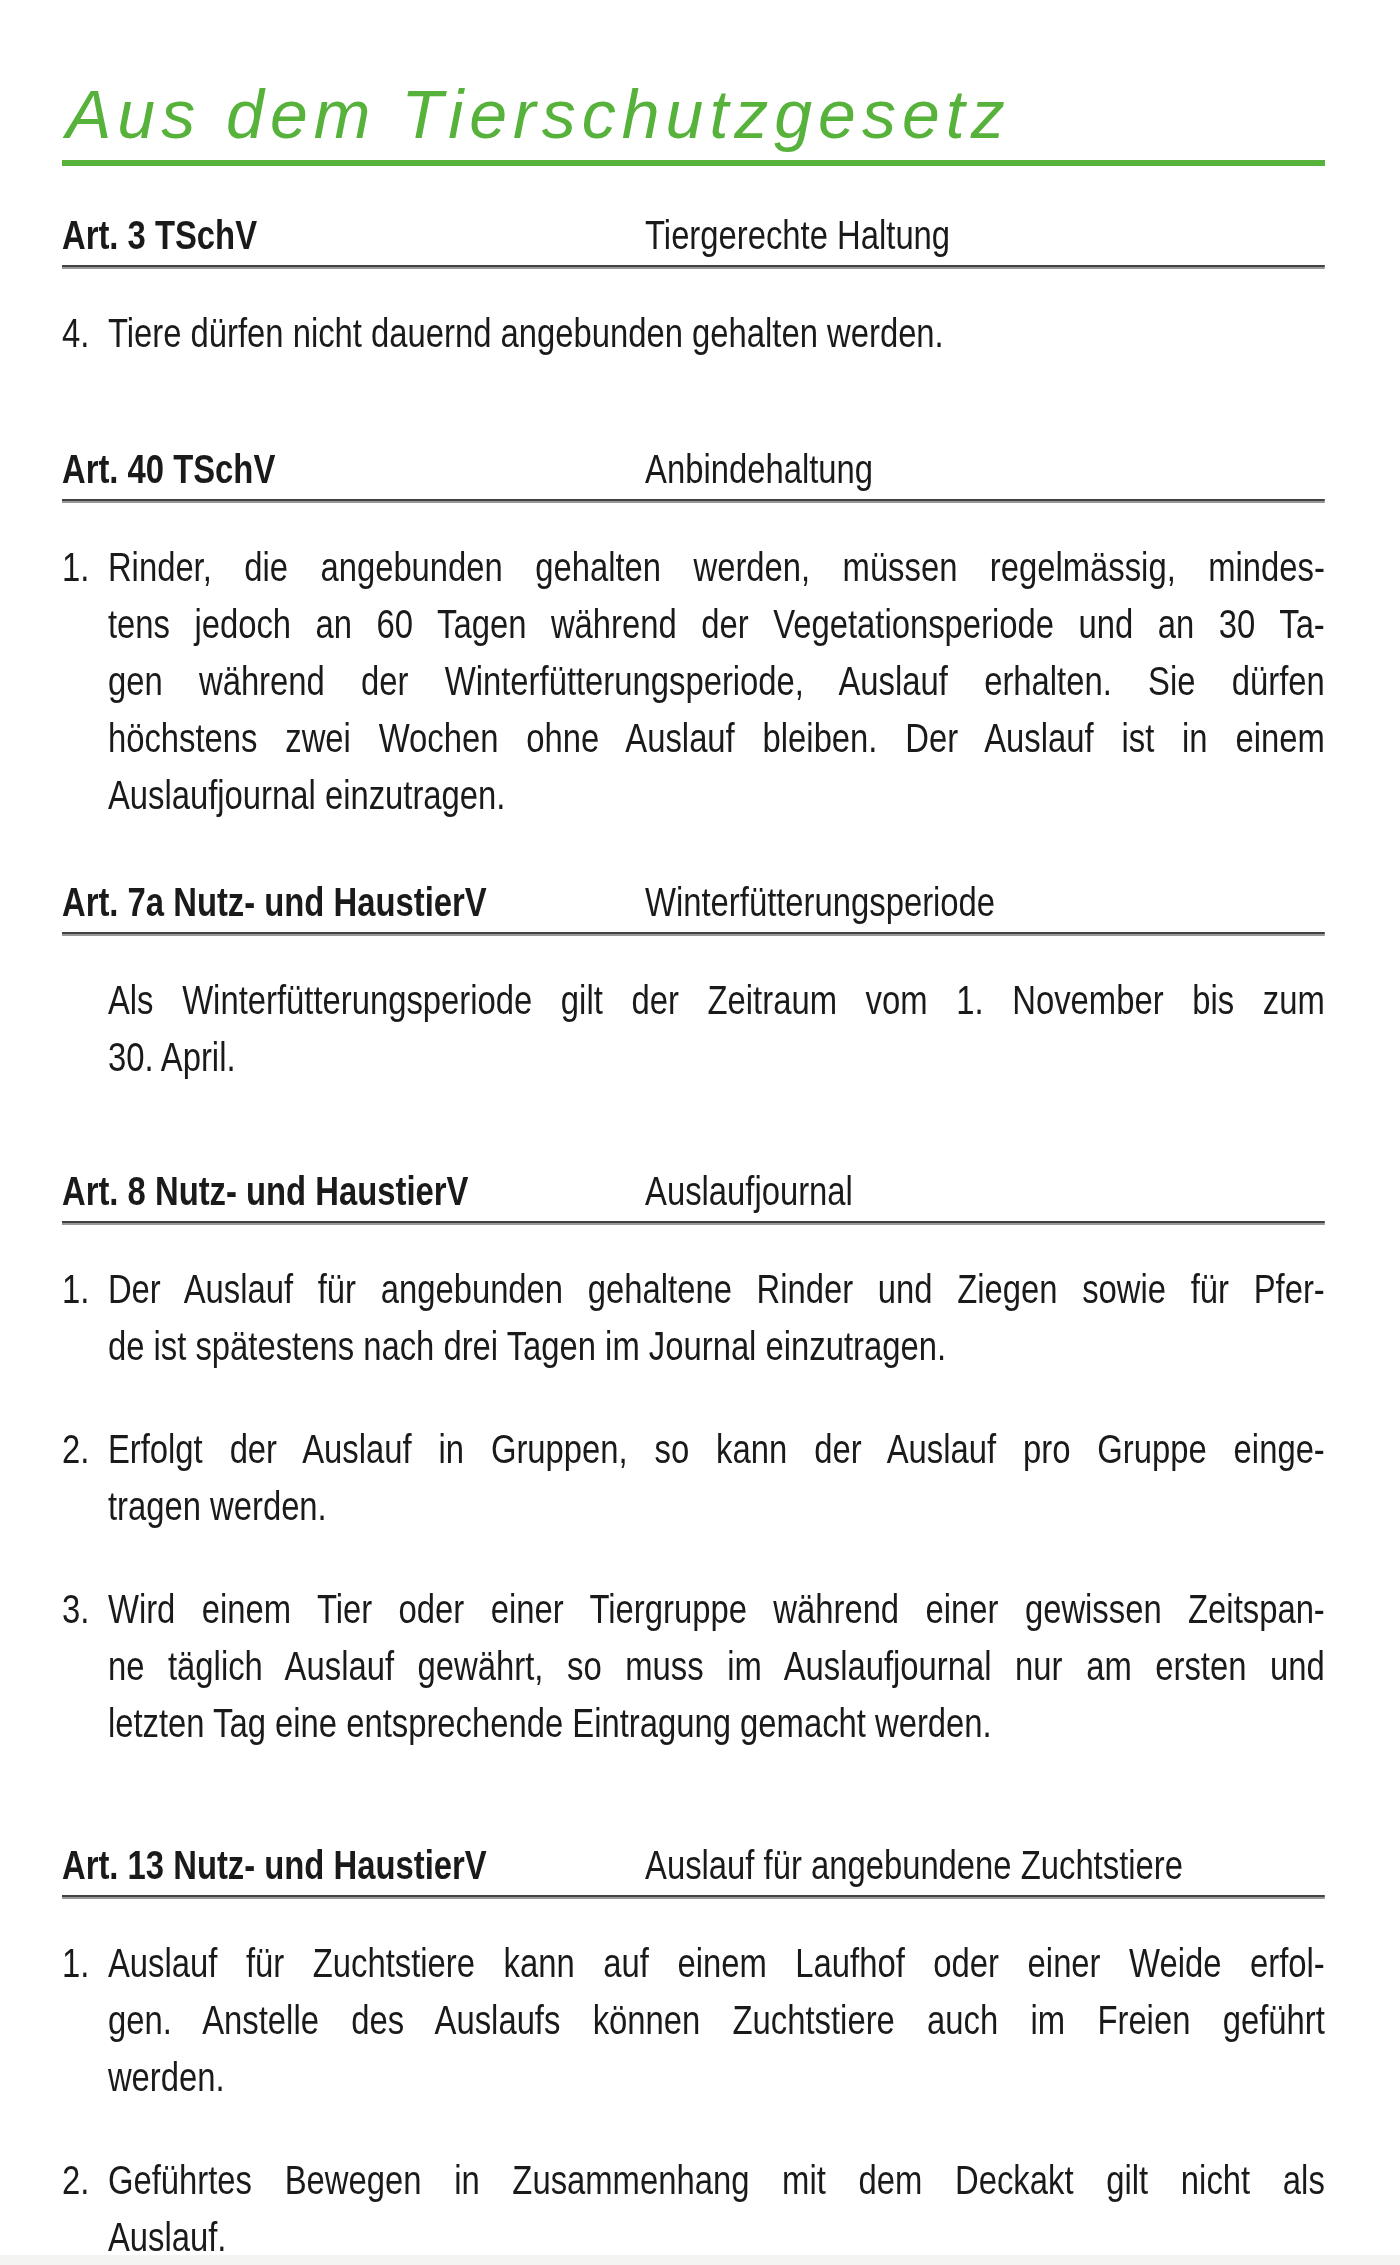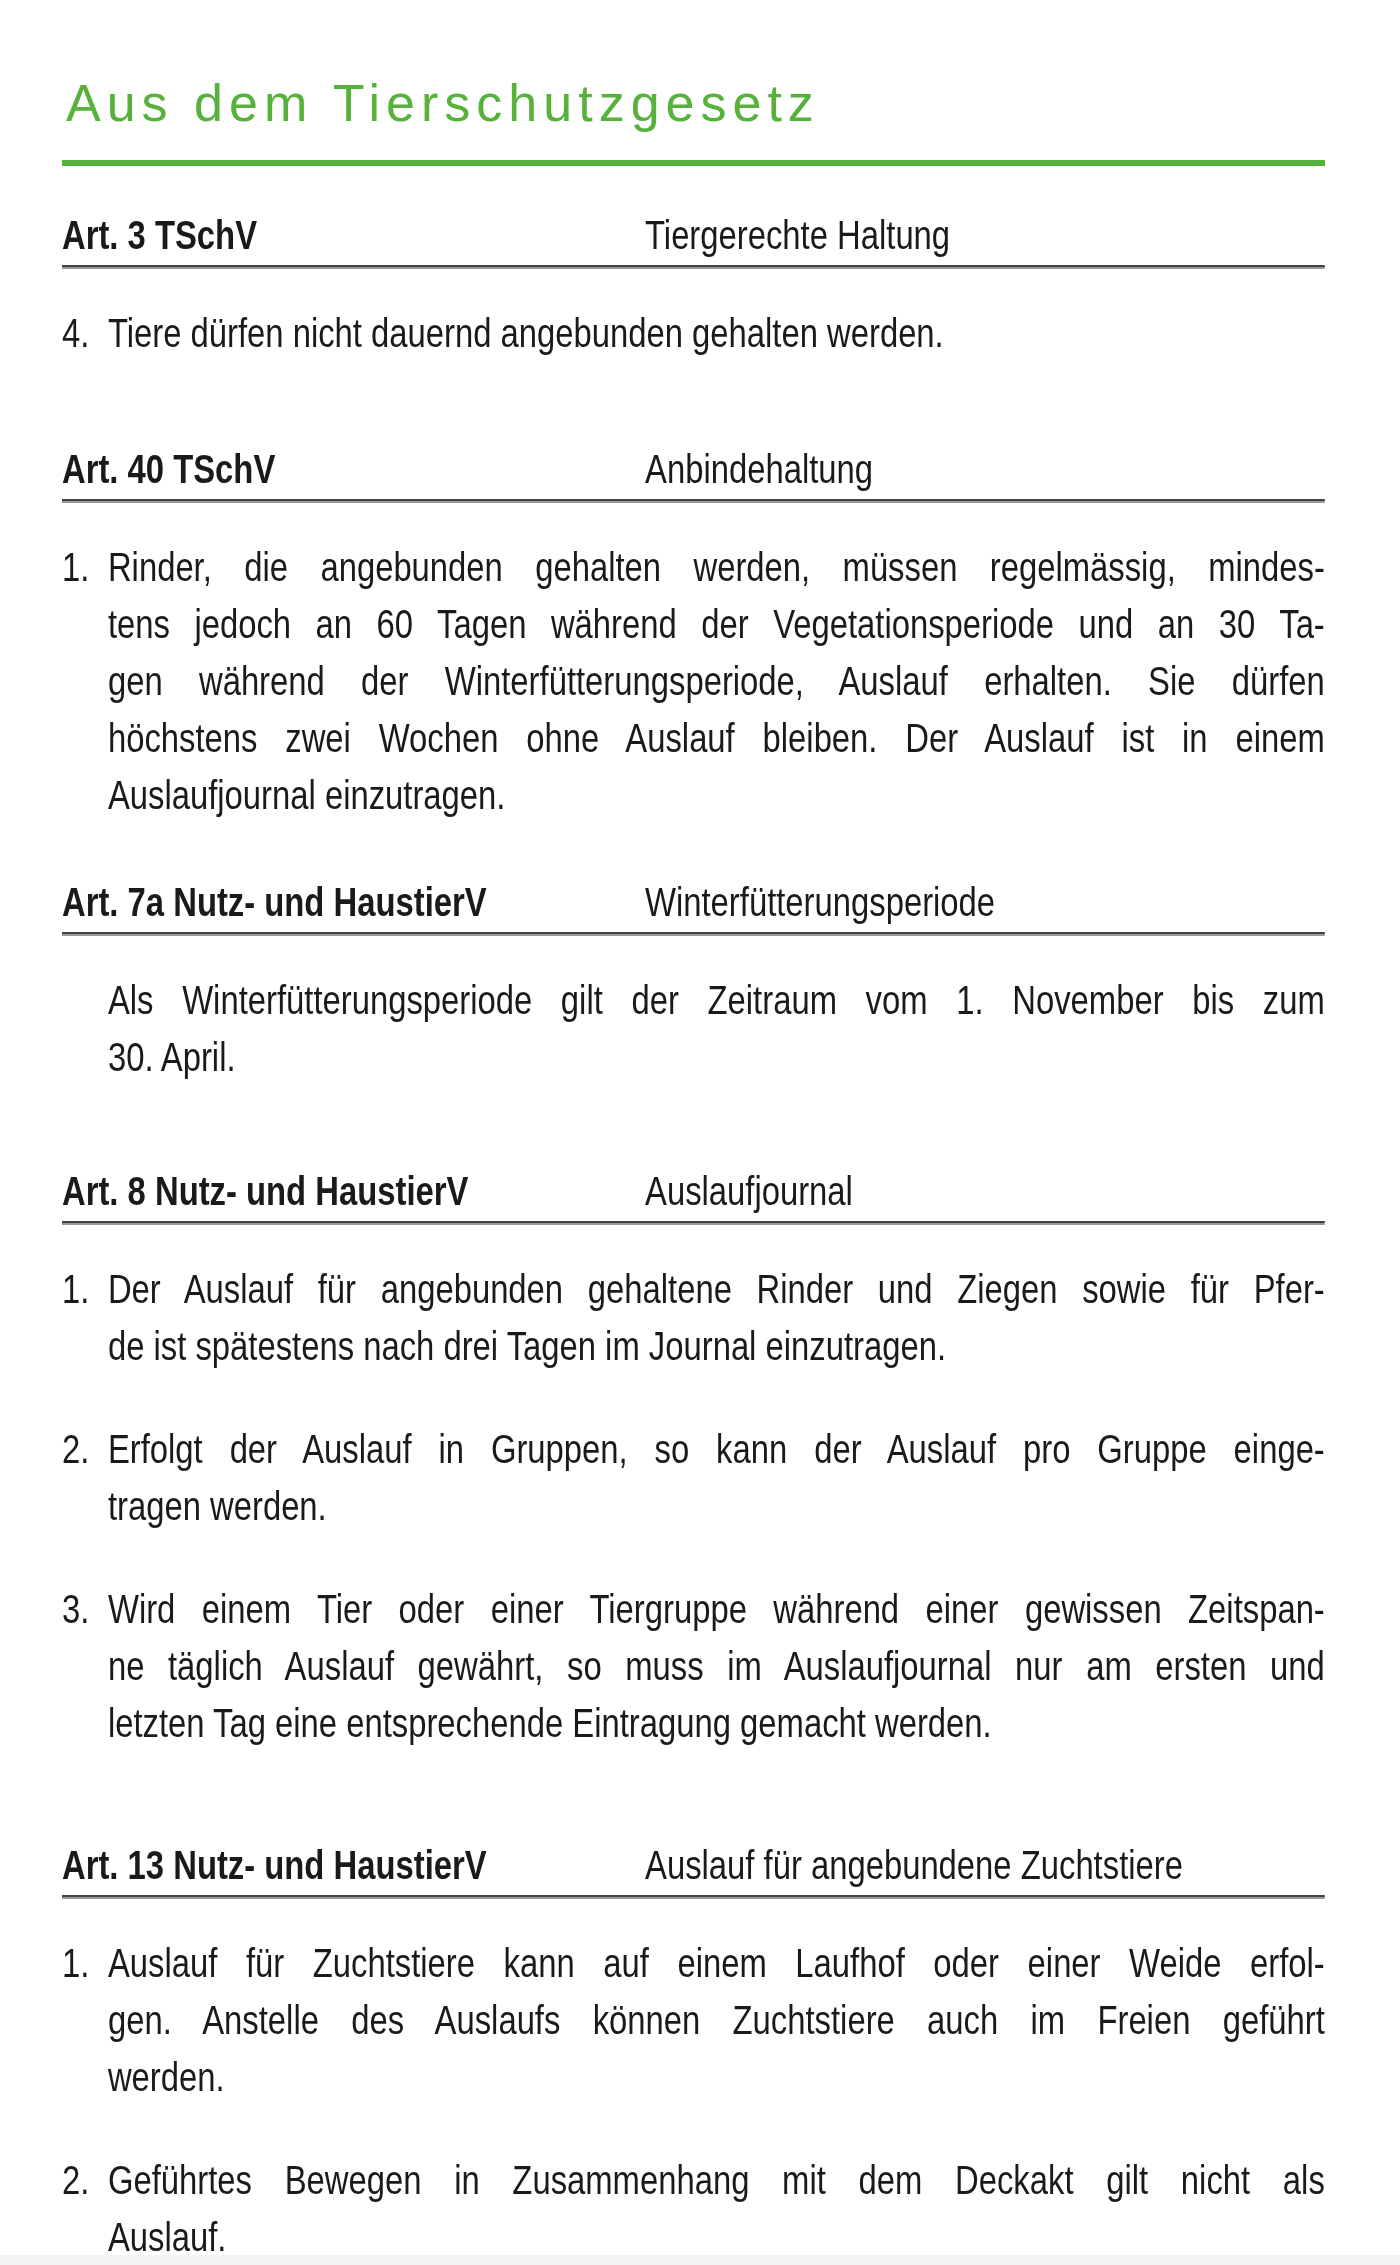--- a/index.html
+++ b/index.html
@@ -15,26 +15,27 @@
     background: #ffffff;
     position: relative;
     overflow: hidden;
     font-family: "Liberation Sans", "DejaVu Sans", sans-serif;
     color: var(--ink);
   }
   .title {
     position: absolute;
     left: 66px;
     top: 28px;
-    font-size: 52px;
+    font-size: 68px;
     line-height: 80px;
     letter-spacing: 6px;
     font-weight: 400;
     color: var(--accent);
     white-space: nowrap;
+    font-style: italic;
   }
   .green-rule {
     position: absolute;
     left: 62px;
     top: 160px;
     width: 1263px;
     height: 6px;
     background: var(--accent);
   }
   .content {

